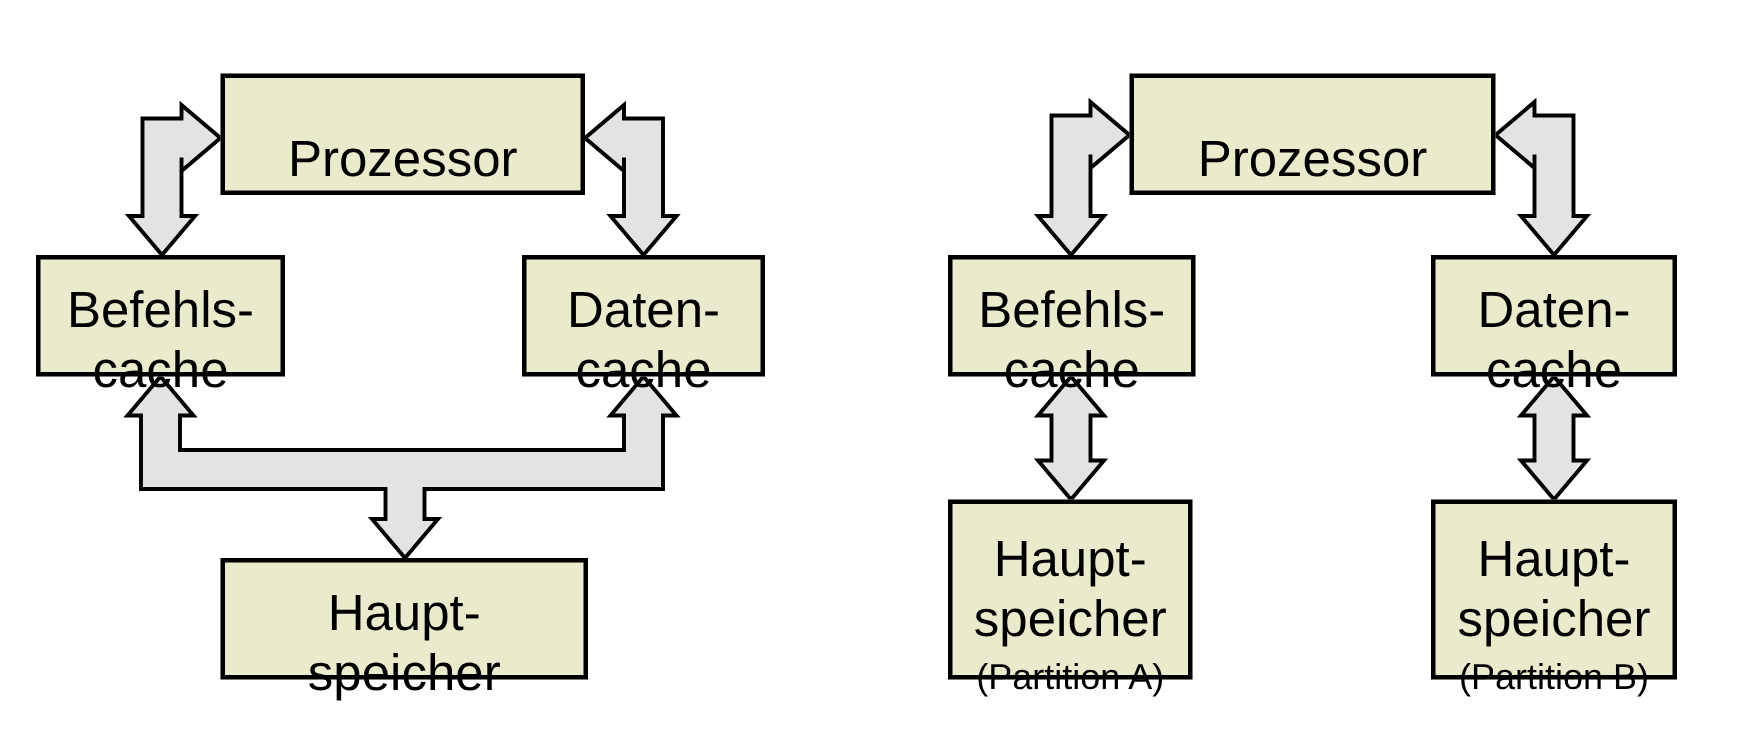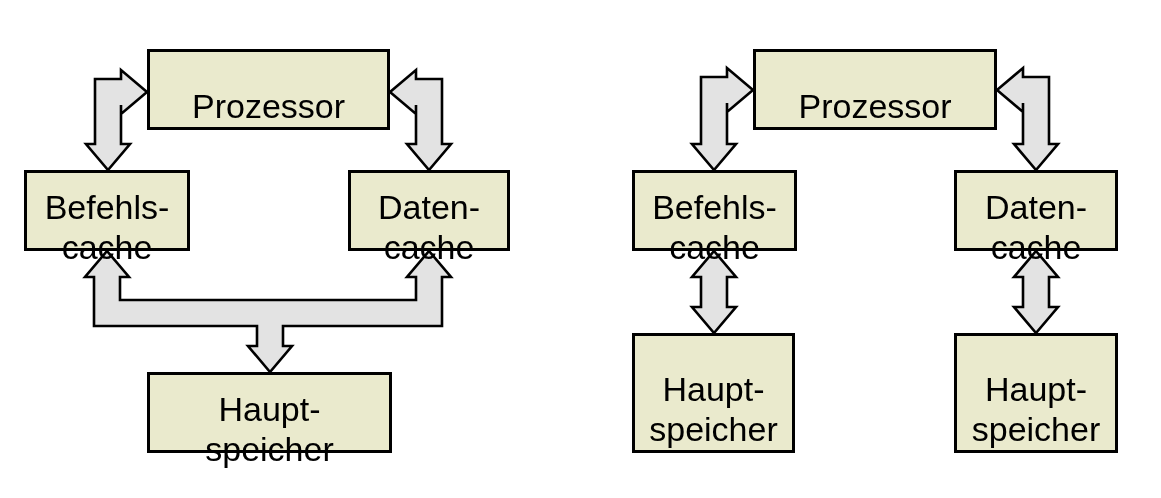--- a/index.html
+++ b/index.html
@@ -99,20 +99,22 @@
       <span class="lbl">Befehls-
 cache</span>
     </div>
     <div class="box" style="left:954px;top:170px;width:164px;height:81px">
       <span class="lbl">Daten-
 cache</span>
     </div>
     <div class="box" style="left:632px;top:333px;width:163px;height:120px">
       <span class="lbl">Haupt-
 speicher</span>
+      <span class="sub">(Partition A)</span>
     </div>
     <div class="box" style="left:954px;top:333px;width:164px;height:120px">
       <span class="lbl">Haupt-
 speicher</span>
+      <span class="sub">(Partition B)</span>
     </div>
   </section>
 
 </div>
 
 </body></html>

